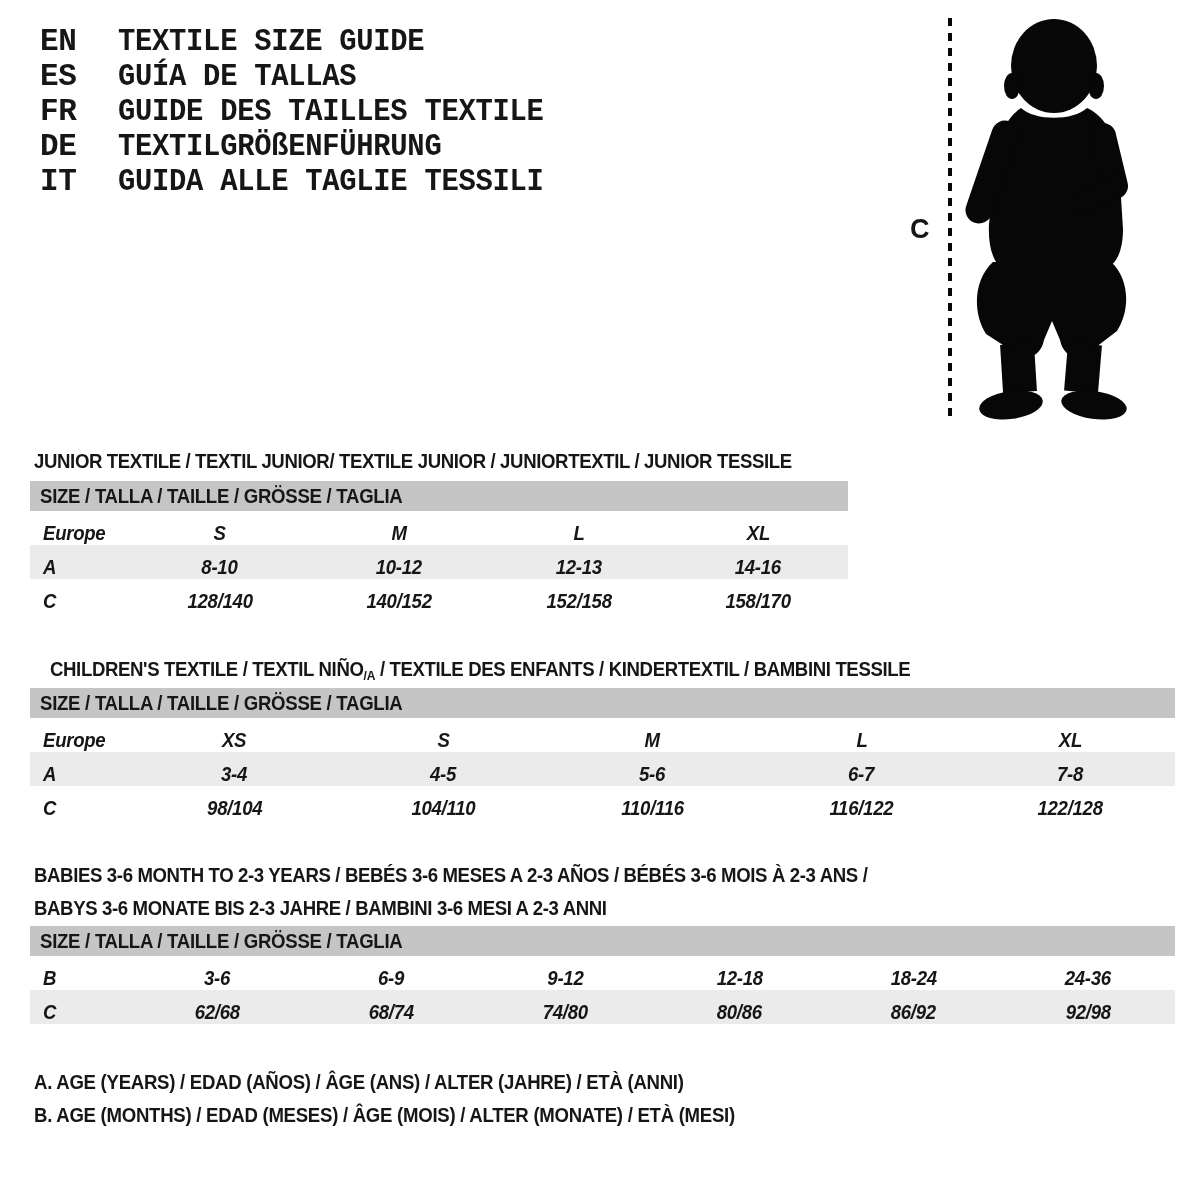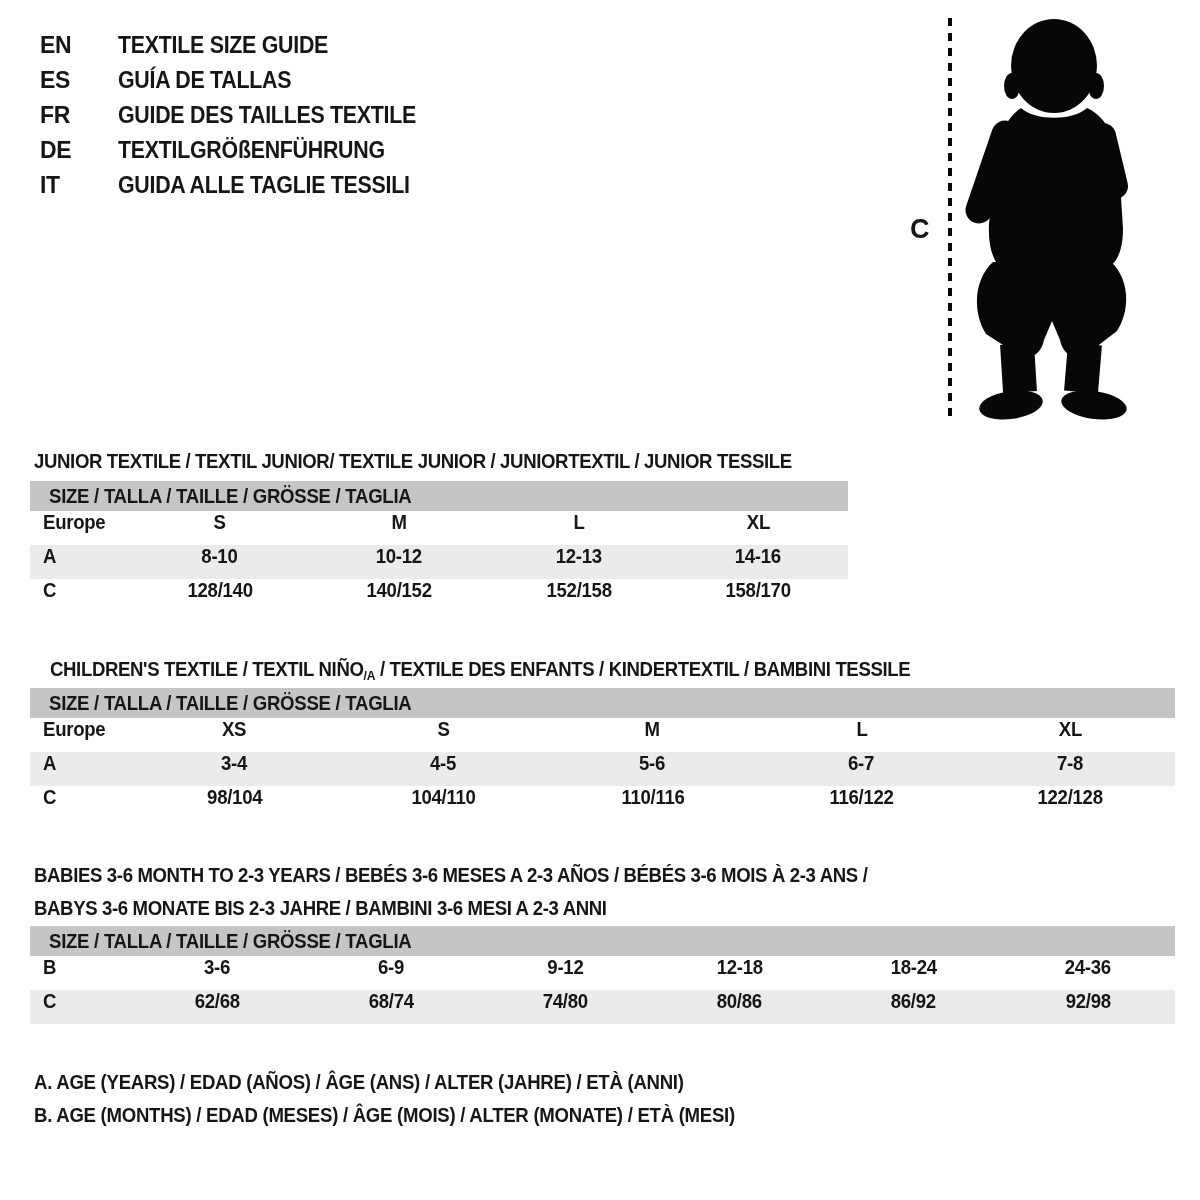--- a/index.html
+++ b/index.html
@@ -14,21 +14,21 @@
     width:1200px;height:1200px;position:relative;overflow:hidden;
     background:var(--bg);color:var(--text);
     font-family:"Liberation Sans","DejaVu Sans",sans-serif;
     font-weight:700;letter-spacing:-0.3px;
   }
   .sq{display:inline-block;transform:scaleX(0.93);transform-origin:0 50%;white-space:nowrap;}
   .sqc{display:inline-block;transform:scaleX(0.93);transform-origin:50% 50%;white-space:nowrap;}
 
   
   .lang-block{position:absolute;left:40px;top:24px;}
-  .lang-row{display:flex;height:35px;align-items:flex-end;font-size:23px;}
+  .lang-row{display:flex;height:35px;align-items:flex-end;font-size:31px;font-family:Liberation Mono, monospace;}
   .lang-code{width:78px;}
 
   
   .measure-line{position:absolute;left:948px;top:18px;width:4px;height:400px;
     background:repeating-linear-gradient(to bottom,var(--sil) 0 8px,transparent 8px 15px);}
   .measure-label{position:absolute;left:910px;top:214px;font-size:27px;}
   .toddler{position:absolute;left:955px;top:14px;}
   #silhouette-shape{fill:var(--sil);}
   #silhouette-shape line{stroke:var(--sil);}
 
@@ -38,22 +38,22 @@
   #children-title{left:50px;top:641px;}
   #babies-title{left:34px;top:842px;line-height:33px;}
   .subscript{font-size:13px;vertical-align:-4px;letter-spacing:-0.3px;}
 
   .size-table{position:absolute;left:30px;}
   #junior-table{top:481px;width:818px;}
   #children-table{top:688px;width:1145px;}
   #babies-table{top:926px;width:1145px;}
 
   .size-head{height:30px;background:var(--header-bg);display:flex;align-items:center;
-    padding-left:19px;font-size:20px;box-sizing:border-box;}
-  .trow{height:34px;display:flex;align-items:flex-start;font-size:20px;}
+    padding-left:10px;font-size:20px;box-sizing:border-box;}
+  .trow{height:34px;display:flex;align-items:flex-end;font-size:20px;font-style:italic;}
   .trow.shaded{background:var(--row-alt);}
   .tlabel{width:100px;padding-left:13px;box-sizing:border-box;}
   .tcell{flex:1;text-align:center;}
 
   
   .legend{position:absolute;left:34px;top:1066px;font-size:20px;line-height:33px;}
 </style>
 </head>
 <body>
 

